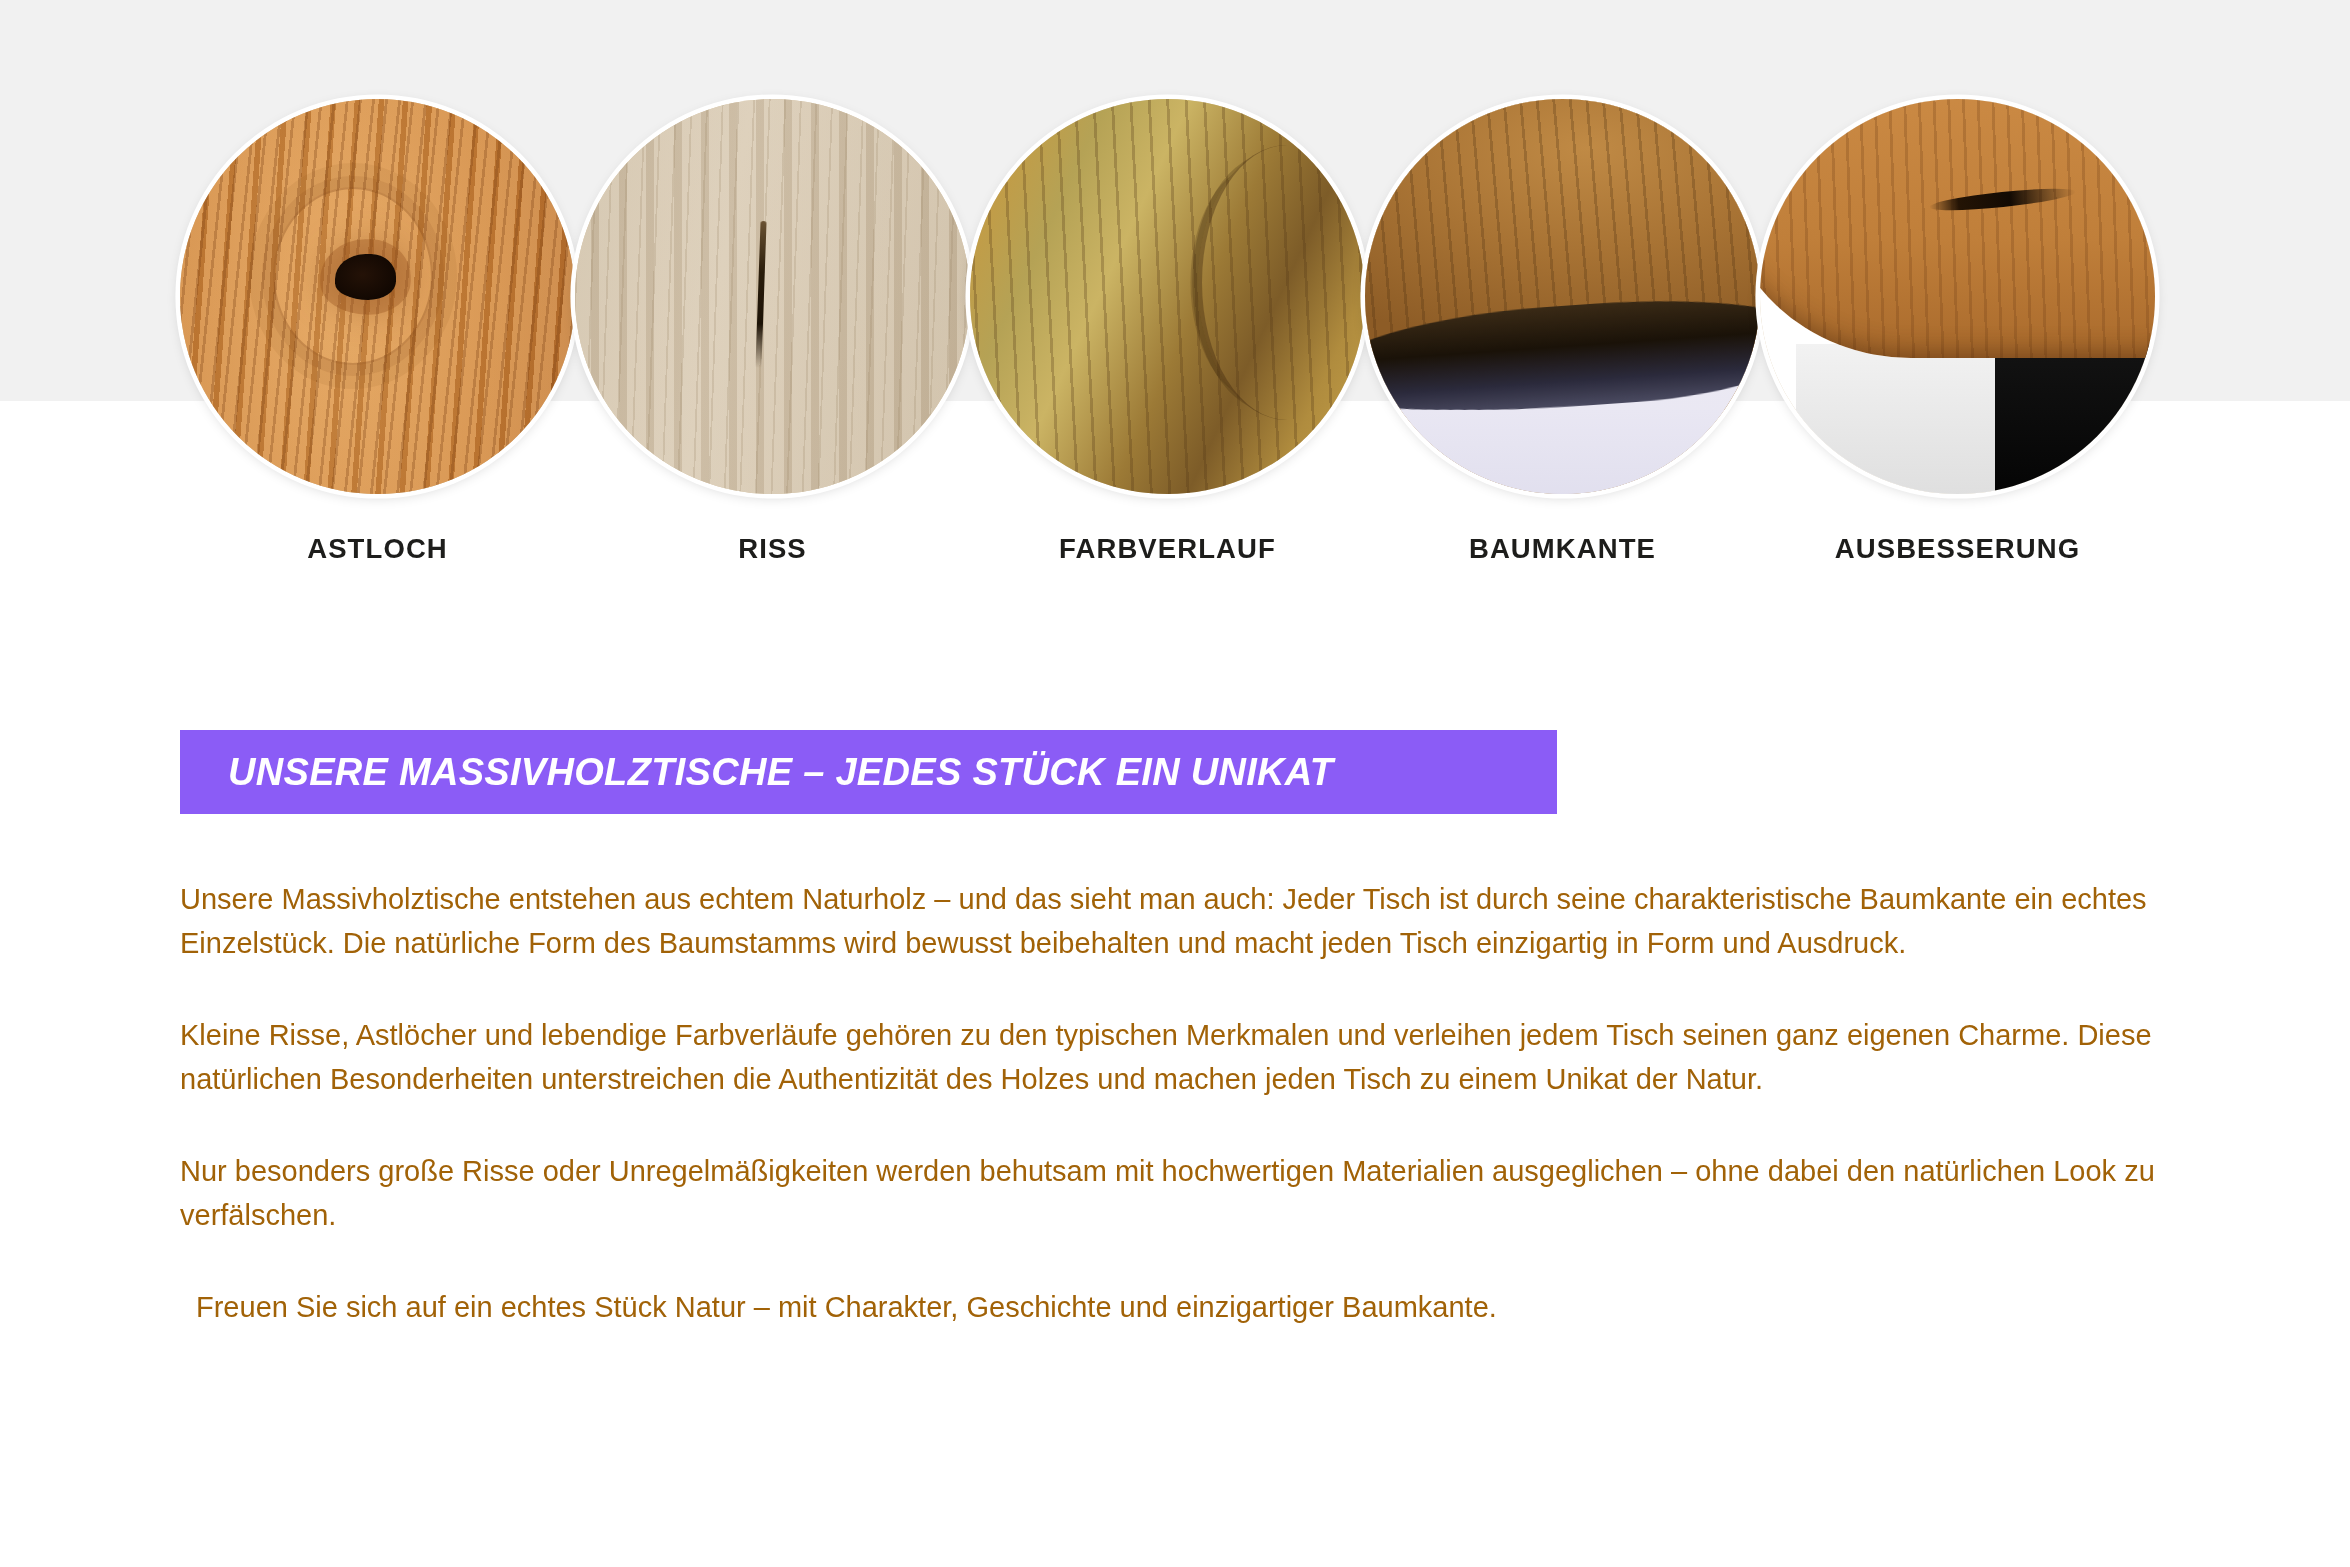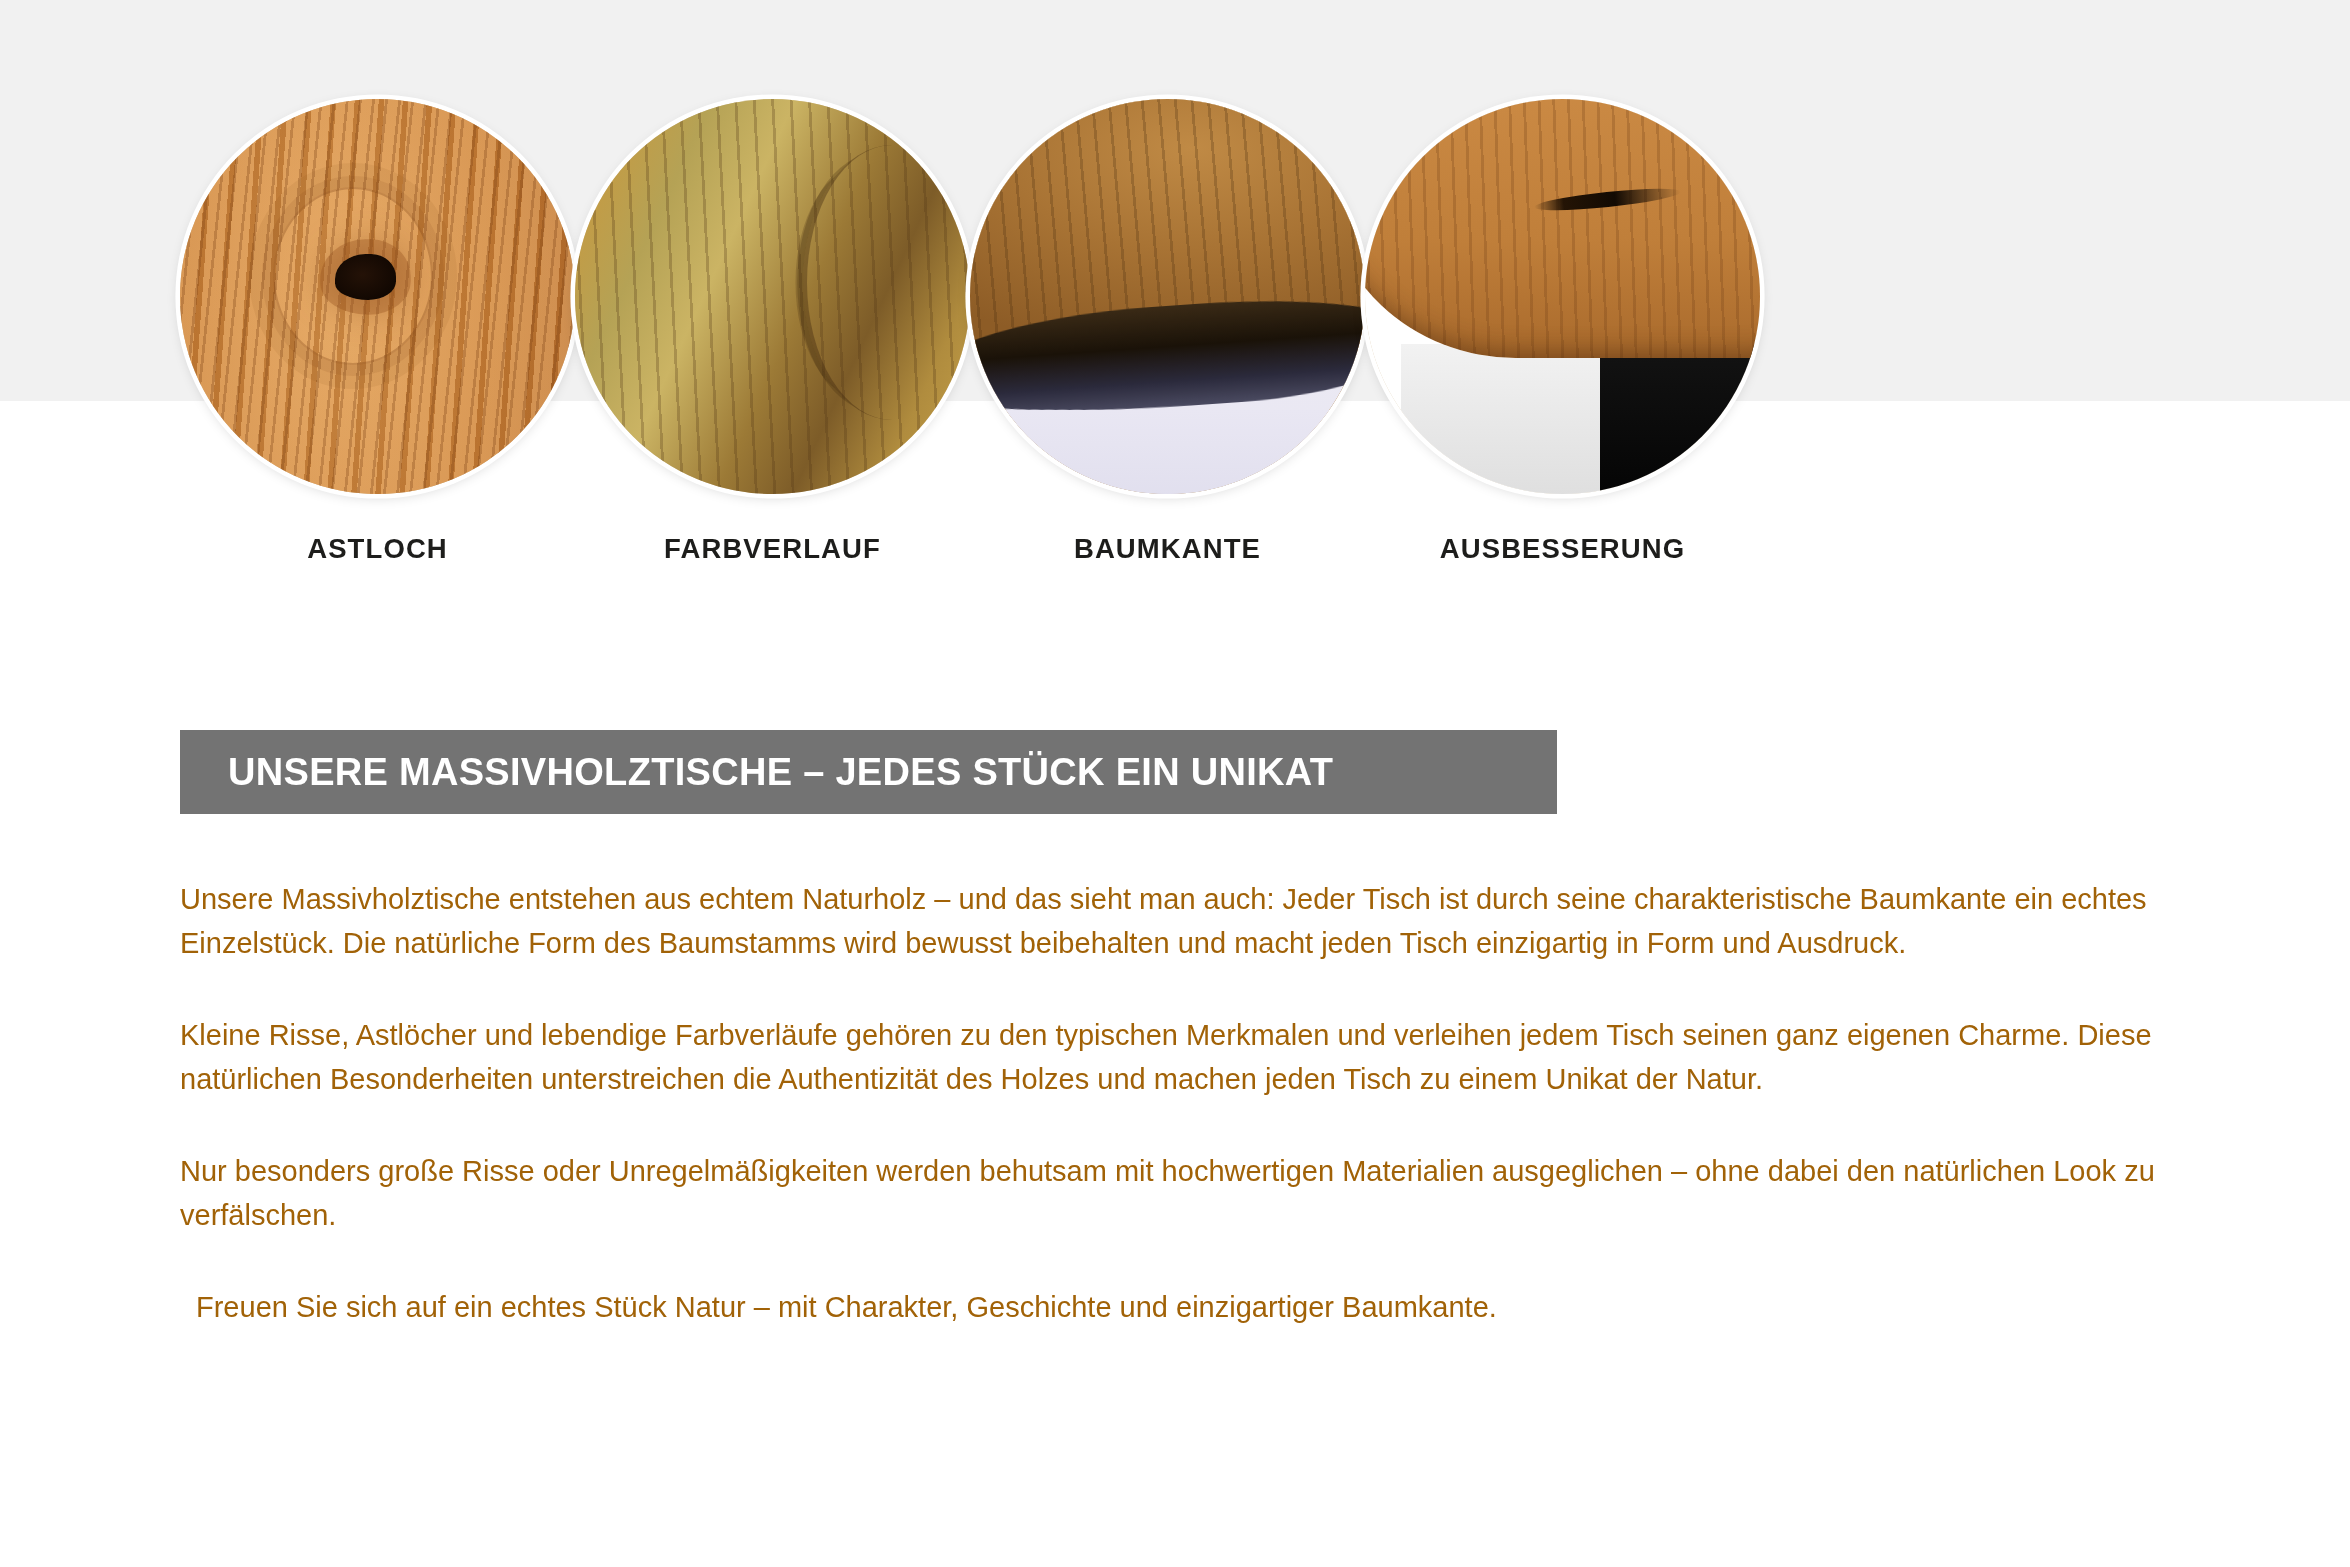--- a/index.html
+++ b/index.html
@@ -219,23 +219,24 @@
     background: linear-gradient(180deg, #131313 0%, #000000 100%);
   }
 
   
   .headline {
     position: absolute;
     left: 180px;
     top: 730px;
     width: 1377px;
     height: 84px;
-    background: #737373;
+    background: #8b5cf6;
     display: flex;
     align-items: center;
+    font-style: italic;
   }
   .headline-text {
     color: #ffffff;
     font-size: 38px;
     font-weight: 700;
     letter-spacing: 0.3px;
     margin-left: 48px;
     white-space: nowrap;
   }
 
@@ -267,20 +268,26 @@
 
   <div class="feature">
     <div class="circle">
       <div class="tex tex-astloch">
         <div class="ring"></div>
       </div>
     </div>
     <div class="feature-label">ASTLOCH</div>
   </div>
 
+  <div class="feature">
+    <div class="circle">
+      <div class="tex tex-riss"></div>
+    </div>
+    <div class="feature-label">RISS</div>
+  </div>
 
   <div class="feature">
     <div class="circle">
       <div class="tex tex-farb">
         <div class="ring"></div>
       </div>
     </div>
     <div class="feature-label">FARBVERLAUF</div>
   </div>
 

